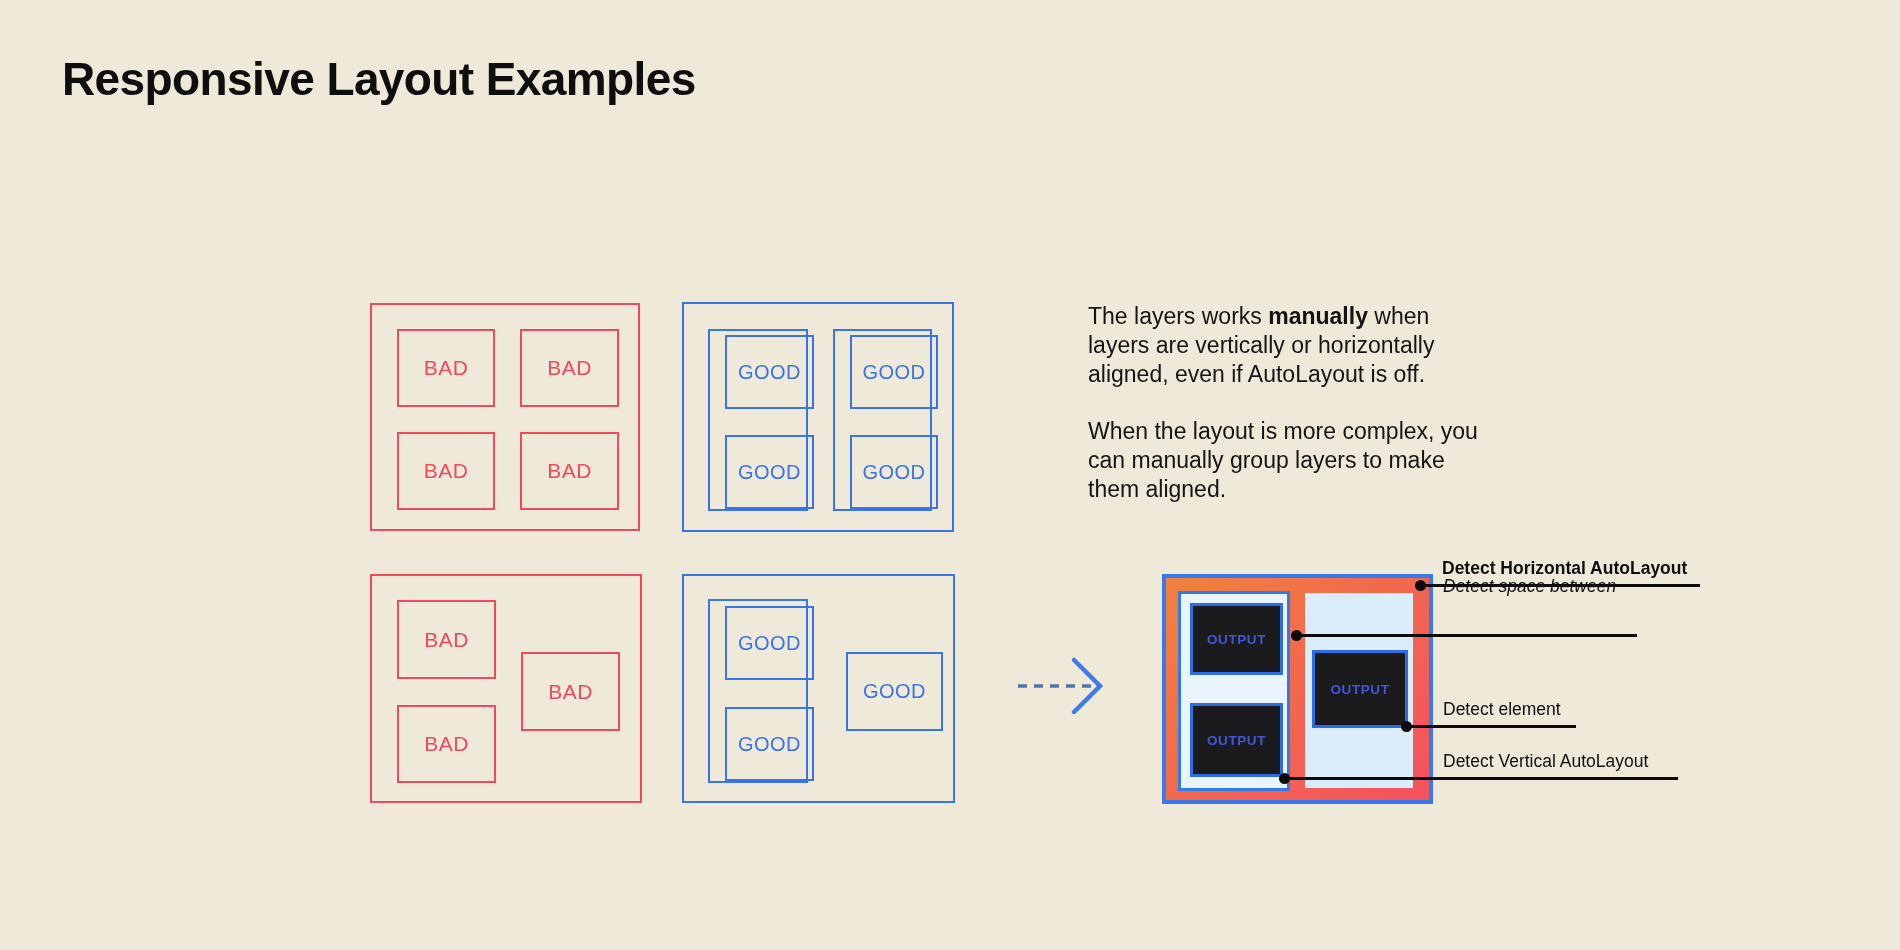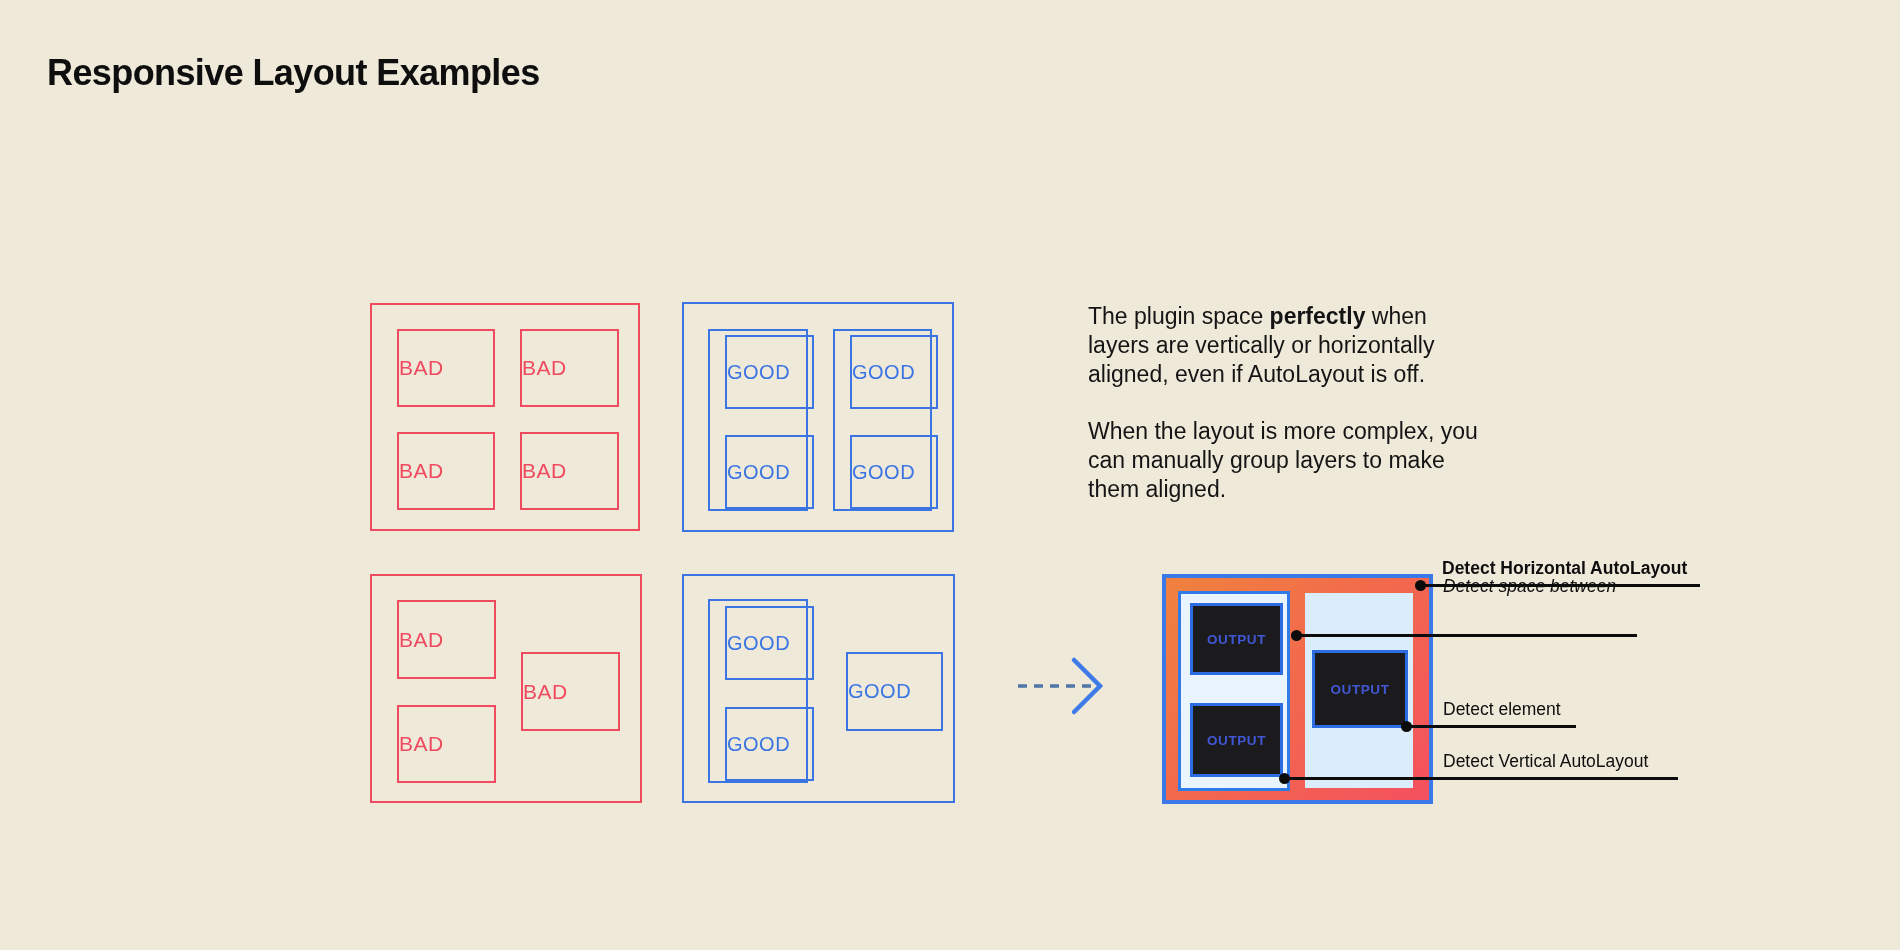--- a/index.html
+++ b/index.html
@@ -6,30 +6,30 @@
   html, body { width: 1900px; height: 950px; overflow: hidden; }
   body {
     background: #EFE9DA;
     font-family: "Liberation Sans", "DejaVu Sans", sans-serif;
     position: relative;
     color: #131313;
   }
   .abs { position: absolute; }
 
   .page-title {
-    left: 47px; top: 52px;
-    font-size: 36px; font-weight: 800; letter-spacing: -0.6px;
+    left: 62px; top: 52px;
+    font-size: 46px; font-weight: 800; letter-spacing: -0.6px;
     color: #0E0E0E;
   }
 
   
   .group-red   { border: 2.5px solid #F04A5F; }
   .group-blue  { border: 2.5px solid #3B75E3; }
   .cell {
-    display: flex; align-items: center; justify-content: flex-start;
+    display: flex; align-items: center; justify-content: center;
     font-size: 21px; letter-spacing: 0.5px; font-weight: 400;
   }
   .cell-red  { border: 2.5px solid #F04A5F; color: #F04A5F; }
   .cell-blue { border: 2.5px solid #3B75E3; color: #3B75E3; font-size: 20px; margin-left: 12px; }
   .wrap-blue { border: 2px solid #3B75E3; }
 
   
   .intro {
     left: 1088px; top: 302px; width: 490px;
     font-size: 23px; line-height: 29px; color: #141414;
@@ -126,21 +126,21 @@
     <div class="abs cell cell-blue" style="left:3px; top:106px; width:89px; height:74px;">
         <span>GOOD</span>
       </div>
   </div>
   <div class="abs cell cell-blue" style="left:150px; top:76px; width:97px; height:79px;">
       <span>GOOD</span>
     </div>
 </div>
 
 <div class="abs intro">
-  <p><span>The plugin space </span><b>perfectly</b><span> when
+  <p><span>The layers works </span><b>manually</b><span> when
 layers are vertically or horizontally
 aligned, even if AutoLayout is off.</span></p>
   <p>When the layout is more complex, you
 can manually group layers to make
 them aligned.</p>
 </div>
 
 <div class="abs arrow-wrap">
   <svg width="104" height="82" viewBox="0 0 104 82">
     <line x1="10" y1="41" x2="86" y2="41" stroke="#4E76A6" stroke-width="3.5" stroke-dasharray="9 7"></line>

